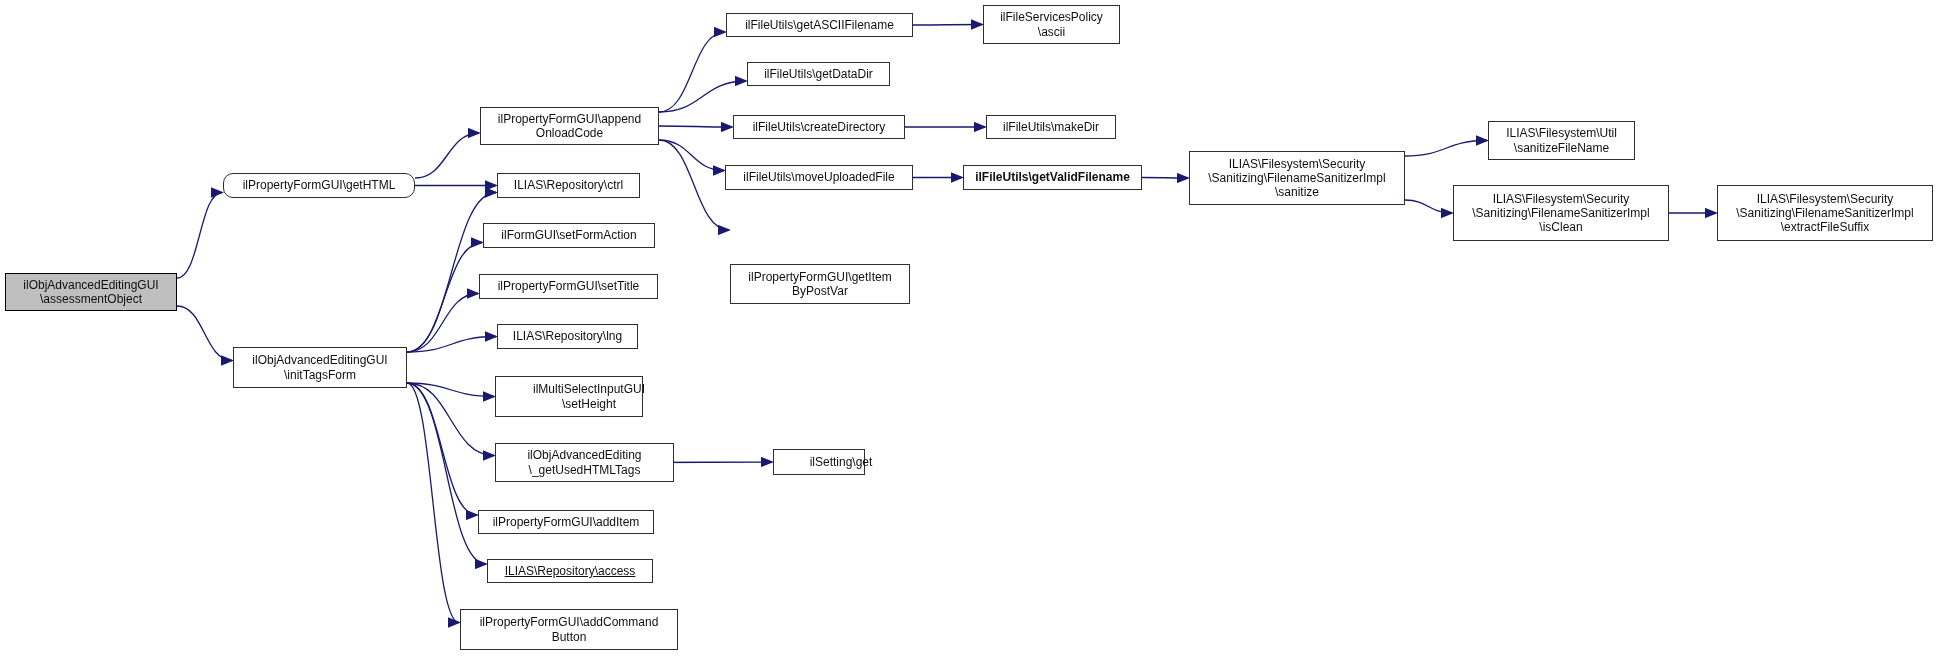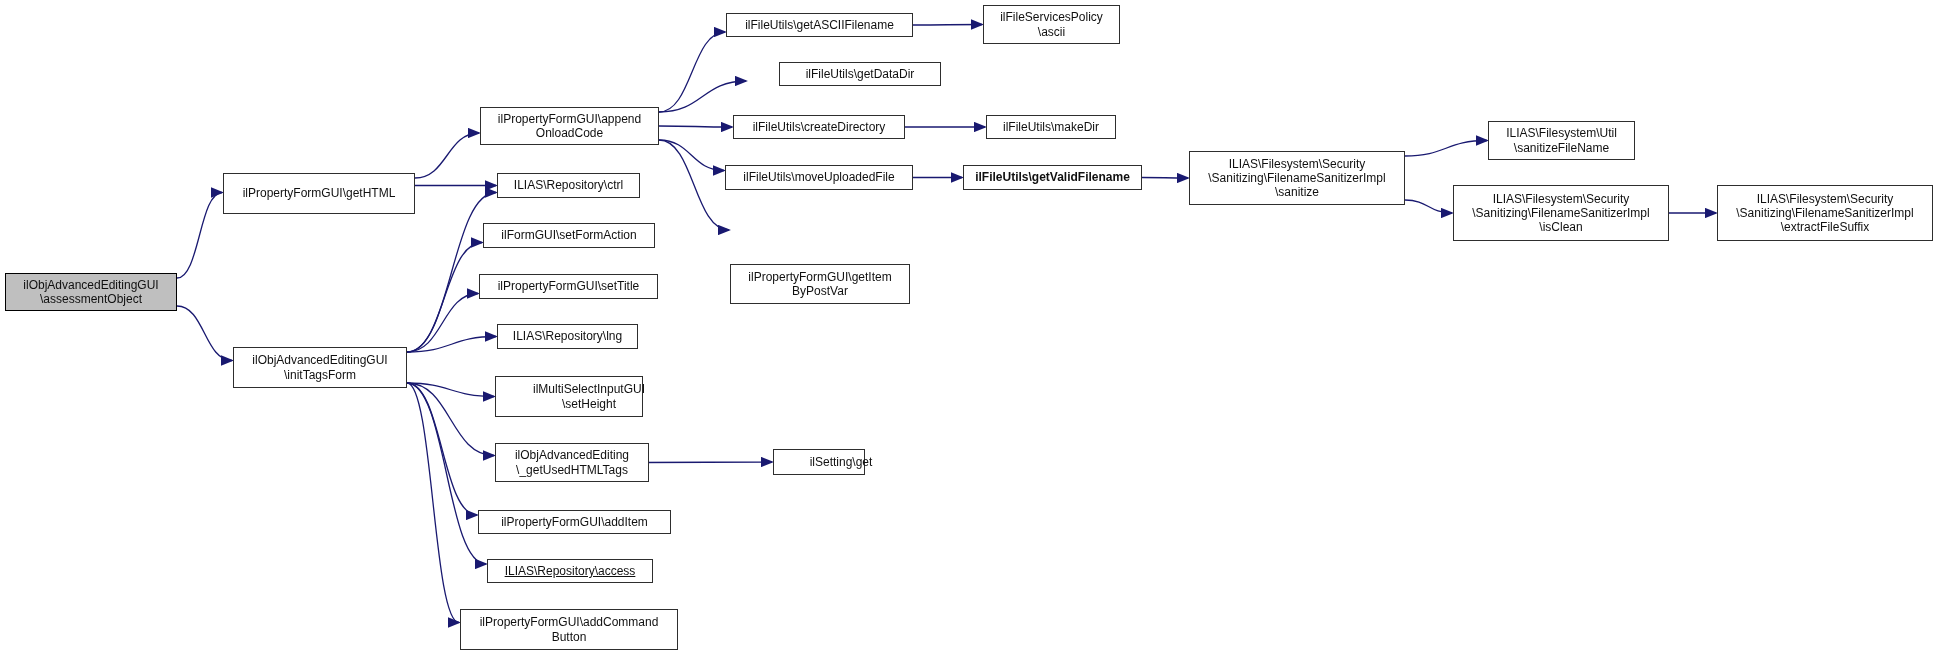--- a/index.html
+++ b/index.html
@@ -78,39 +78,39 @@
         <path d="M 407 383 C 450.5 383, 450.5 455.5, 494 455.5" fill="none" stroke="#191970" stroke-width="1.3" marker-end="url(#arrow)"></path>
         <path d="M 407 383 C 442 383, 442 515, 477 515" fill="none" stroke="#191970" stroke-width="1.3" marker-end="url(#arrow)"></path>
         <path d="M 407 383 C 446.5 383, 446.5 564, 486 564" fill="none" stroke="#191970" stroke-width="1.3" marker-end="url(#arrow)"></path>
         <path d="M 407 383 C 433 383, 433 622.5, 459 622.5" fill="none" stroke="#191970" stroke-width="1.3" marker-end="url(#arrow)"></path>
         <path d="M 644 462.5 C 704 462.5, 712 462, 772 462" fill="none" stroke="#191970" stroke-width="1.3" marker-end="url(#arrow)"></path>
       </g>
   </svg>
   <div id="nodes">
       <div class="node current" style="left: 5px; top: 273px; width: 172px; height: 38px;"><span>ilObjAdvancedEditingGUI
 \assessmentObject</span></div>
-      <div class="node" style="left: 223px; top: 173px; width: 192px; height: 41px;"><span>ilPropertyFormGUI\getHTML</span></div>
+      <div class="node" style="left: 223px; top: 173px; width: 192px; height: 25px; border-radius: 10px;"><span>ilPropertyFormGUI\getHTML</span></div>
       <div class="node" style="left: 233px; top: 347px; width: 174px; height: 41px;"><span>ilObjAdvancedEditingGUI
 \initTagsForm</span></div>
       <div class="node" style="left: 480px; top: 107px; width: 179px; height: 38px; align-items: center;"><span>ilPropertyFormGUI\append
 OnloadCode</span></div>
       <div class="node" style="left: 497px; top: 173px; width: 143px; height: 25px;"><span>ILIAS\Repository\ctrl</span></div>
       <div class="node" style="left: 483px; top: 223px; width: 172px; height: 25px;"><span>ilFormGUI\setFormAction</span></div>
       <div class="node" style="left: 479px; top: 274px; width: 179px; height: 25px;"><span>ilPropertyFormGUI\setTitle</span></div>
       <div class="node" style="left: 497px; top: 324px; width: 141px; height: 25px;"><span>ILIAS\Repository\lng</span></div>
       <div class="node" style="left: 495px; top: 376px; width: 148px; height: 41px; padding-left: 40px;"><span>ilMultiSelectInputGUI
 \setHeight</span></div>
-      <div class="node" style="left: 495px; top: 443px; width: 154px; height: 39px;"><span>ilObjAdvancedEditing
+      <div class="node" style="left: 495px; top: 443px; width: 179px; height: 39px;"><span>ilObjAdvancedEditing
 \_getUsedHTMLTags</span></div>
-      <div class="node" style="left: 478px; top: 510px; width: 193px; height: 24px;"><span>ilPropertyFormGUI\addItem</span></div>
+      <div class="node" style="left: 478px; top: 510px; width: 176px; height: 24px;"><span>ilPropertyFormGUI\addItem</span></div>
       <div class="node" style="left: 487px; top: 559px; width: 166px; height: 24px; text-decoration: underline;"><span>ILIAS\Repository\access</span></div>
       <div class="node" style="left: 460px; top: 609px; width: 218px; height: 41px;"><span>ilPropertyFormGUI\addCommand
 Button</span></div>
       <div class="node" style="left: 726px; top: 13px; width: 187px; height: 24px;"><span>ilFileUtils\getASCIIFilename</span></div>
-      <div class="node" style="left: 747px; top: 62px; width: 162px; height: 24px; margin-left: 32px;"><span>ilFileUtils\getDataDir</span></div>
+      <div class="node" style="left: 747px; top: 62px; width: 143px; height: 24px;"><span>ilFileUtils\getDataDir</span></div>
       <div class="node" style="left: 733px; top: 115px; width: 172px; height: 24px;"><span>ilFileUtils\createDirectory</span></div>
       <div class="node" style="left: 725px; top: 165px; width: 188px; height: 25px;"><span>ilFileUtils\moveUploadedFile</span></div>
       <div class="node" style="left: 730px; top: 217px; width: 180px; height: 40px; margin-top: 47px;"><span>ilPropertyFormGUI\getItem
 ByPostVar</span></div>
       <div class="node" style="left: 773px; top: 449px; width: 92px; height: 26px; padding-left: 44px;"><span>ilSetting\get</span></div>
       <div class="node" style="left: 983px; top: 5px; width: 137px; height: 39px;"><span>ilFileServicesPolicy
 \ascii</span></div>
       <div class="node" style="left: 986px; top: 115px; width: 130px; height: 24px;"><span>ilFileUtils\makeDir</span></div>
       <div class="node" style="left: 963px; top: 165px; width: 179px; height: 25px; font-weight: bold;"><span>ilFileUtils\getValidFilename</span></div>
       <div class="node" style="left: 1189px; top: 151px; width: 216px; height: 54px;"><span>ILIAS\Filesystem\Security

